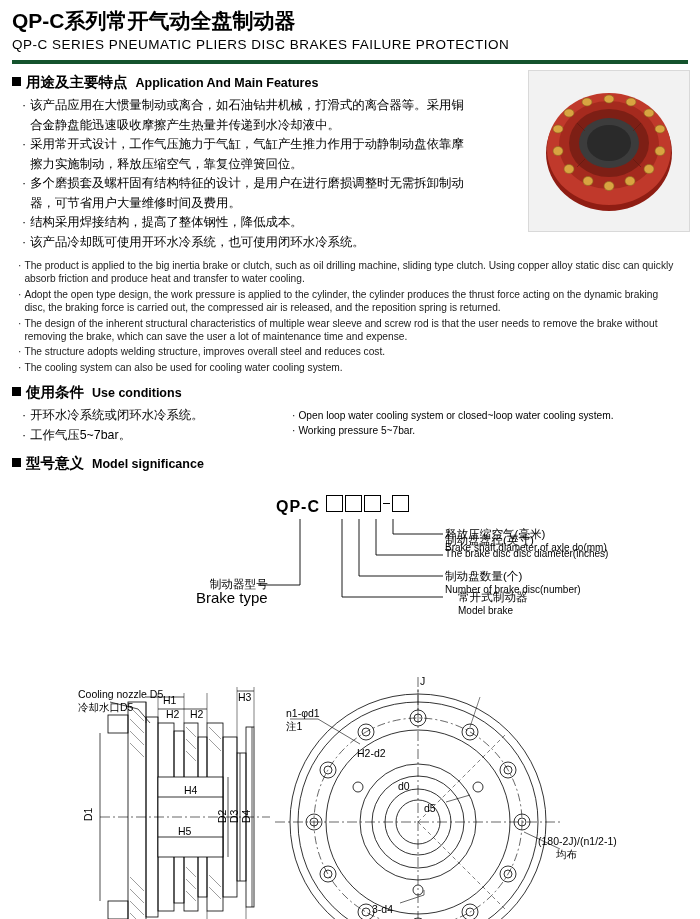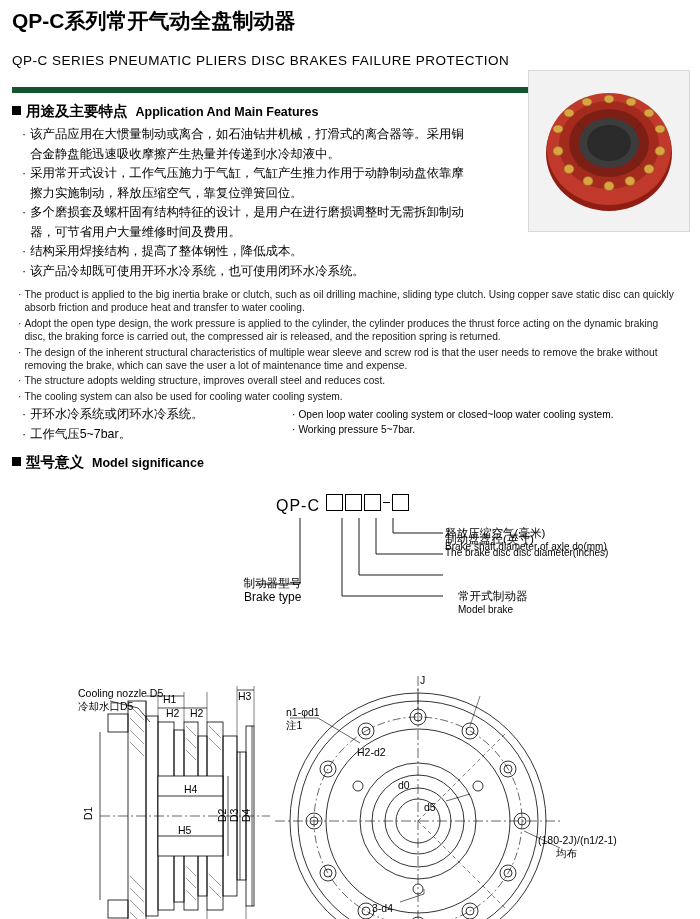--- a/index.html
+++ b/index.html
@@ -28,23 +28,23 @@
   .title-cn {
     font-size: 21px;
     font-weight: bold;
     letter-spacing: 0px;
     line-height: 26px;
   }
   .title-en {
     font-size: 13.5px;
     letter-spacing: 0.5px;
     line-height: 18px;
-    margin-top: 18px;
-    padding-bottom: 17px;
-    border-bottom: 6px solid #14532d;
+    margin-top: 2px;
+    padding-bottom: 6px;
+    border-bottom: 4px solid #14532d;
     width: 676px;
   }
   
   .sec-head {
     display: flex;
     align-items: baseline;
     margin: 9px 0 4px 12px;
   }
   .sec-square {
     width: 9px;
@@ -129,21 +129,21 @@
   .model-area {
     position: relative;
     height: 150px;
     margin-top: 2px;
   }
   .model-code {
     position: absolute;
     left: 276px;
     top: 18px;
     font-size: 16px;
-    font-weight: normal;
+    font-weight: bold;
     letter-spacing: 1px;
   }
   .boxrow { display: inline-flex; align-items: center; gap: 2px; margin-left: 6px;}
   .mbox {
     display: inline-block;
     width: 15px; height: 15px;
     border: 1px solid #000;
     vertical-align: middle;
   }
   .dash { display:inline-block; width: 7px; height: 1px; background:#000; vertical-align: middle;}
@@ -154,21 +154,21 @@
   }
   .leg-item .en { font-size: 10px; }
   .brake-type {
     position: absolute;
     left: 196px;
     top: 100px;
     font-size: 11.6px;
     line-height: 14px;
     text-align: right;
   }
-  .brake-type .en { font-size: 12px; margin-left: 48px; }
+  .brake-type .en { font-size: 15px; }
   
   .drawing {
     position: relative;
     width: 700px;
     height: 350px;
   }
   svg text { font-family: "Liberation Sans", sans-serif; }
 </style>
 </head>
 <body>
@@ -239,40 +239,45 @@
         <line x1="104" y1="60" x2="112" y2="52"></line>
         <line x1="56" y1="88" x2="48" y2="96"></line>
         <line x1="104" y1="88" x2="112" y2="96"></line>
       </g>
     </svg>
   </div>
 
   <div class="feats-en">
     <div class="feat-en">
       <span class="dot">·</span>
-      <span class="txt">The product is applied to the big inertia brake or clutch, such as oil drilling machine, sliding type clutch. Using copper save static disc can quickly absorb friction and produce heat and transfer to water cooling.</span>
+      <span class="txt">The product is applied to the big inertia brake or clutch, such as oil drilling machine, sliding type clutch. Using copper alloy static disc can quickly absorb friction and produce heat and transfer to water cooling.</span>
     </div>
     <div class="feat-en">
       <span class="dot">·</span>
       <span class="txt">Adopt the open type design, the work pressure is applied to the cylinder, the cylinder produces the thrust force acting on the dynamic braking disc, the braking force is carried out, the compressed air is released, and the reposition spring is returned.</span>
     </div>
     <div class="feat-en">
       <span class="dot">·</span>
       <span class="txt">The design of the inherent structural characteristics of multiple wear sleeve and screw rod is that the user needs to remove the brake without removing the brake, which can save the user a lot of maintenance time and expense.</span>
     </div>
     <div class="feat-en">
       <span class="dot">·</span>
       <span class="txt">The structure adopts welding structure, improves overall steel and reduces cost.</span>
     </div>
     <div class="feat-en">
       <span class="dot">·</span>
       <span class="txt">The cooling system can also be used for cooling water cooling system.</span>
     </div>
   </div>
 
+  <div class="sec-head">
+    <span class="sec-square"></span>
+    <span class="sec-cn">使用条件</span>
+    <span class="sec-en">Use  conditions</span>
+  </div>
 
   <div class="cond-wrap">
     <div class="cond-cn">
       <div class="feat-cn">
         <span class="dot">·</span>
         <span class="txt">开环水冷系统或闭环水冷系统。</span>
       </div>
       <div class="feat-cn">
         <span class="dot">·</span>
         <span class="txt">工作气压5~7bar。</span>
@@ -325,20 +330,24 @@
       <line x1="300" y1="108" x2="258" y2="108" stroke="#000" stroke-width="0.9"></line>
     </svg>
 
     <div class="leg-item" style="left:445px; top:50px;">
       <div>释放压缩空气(毫米)</div>
       <div class="en">Brake shaft diameter of axle do(mm)</div>
     </div>
     <div class="leg-item" style="left:445px; top:56px;">
       <div>制动盘盘径(英寸)</div>
       <div class="en">The brake disc disc diameter(inches)</div>
+    </div>
+    <div class="leg-item" style="left:445px; top:92px;">
+      <div>制动盘数量(个)</div>
+      <div class="en">Number of brake disc(number)</div>
     </div>
     <div class="leg-item" style="left:458px; top:113px;">
       <div>常开式制动器</div>
       <div class="en">Model brake</div>
     </div>
 
     <div class="brake-type">
       <div>制动器型号</div>
       <div class="en">Brake type</div>
     </div>

